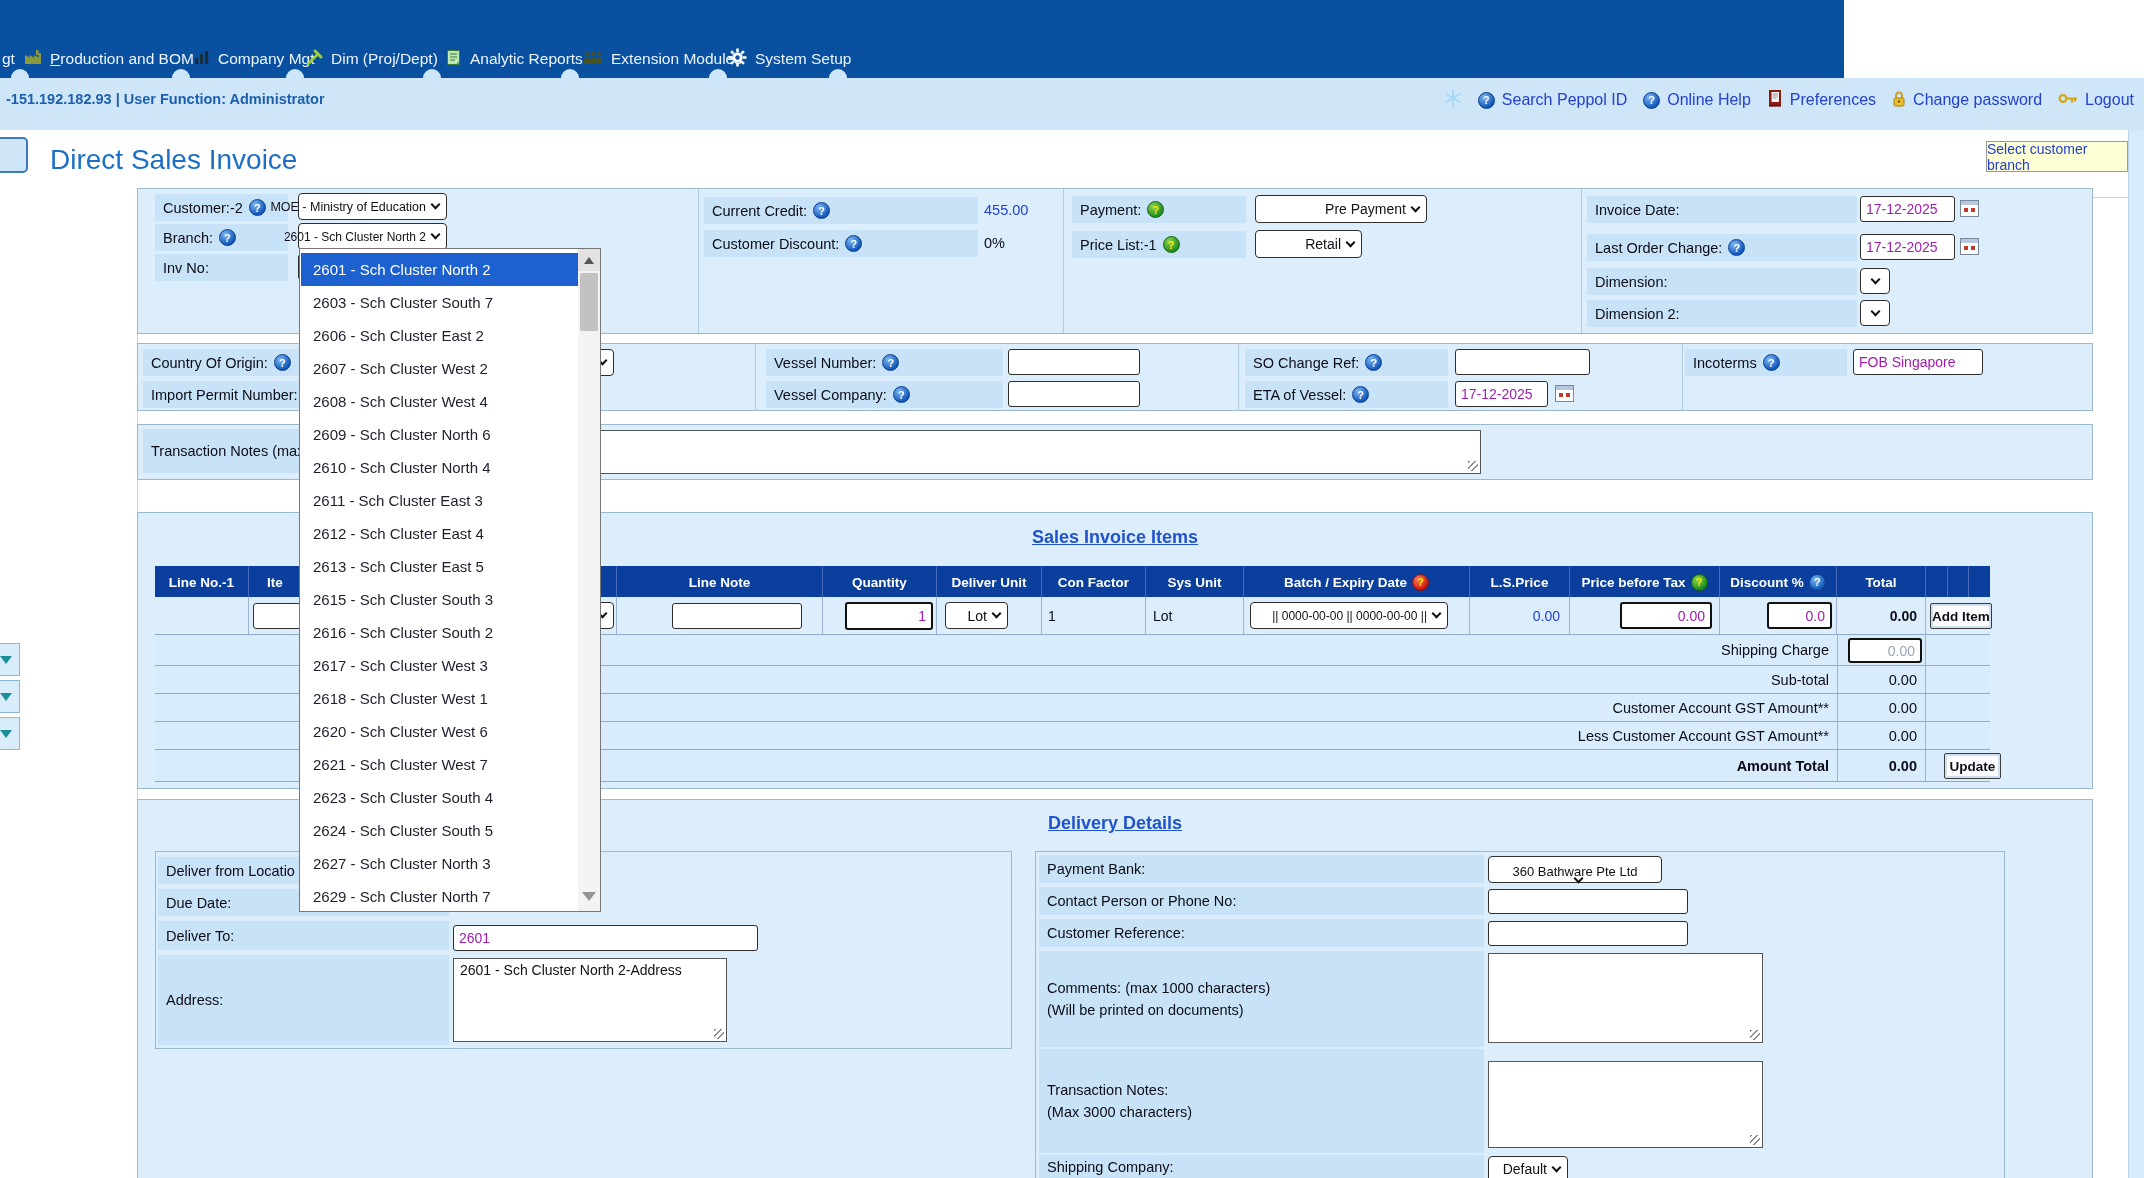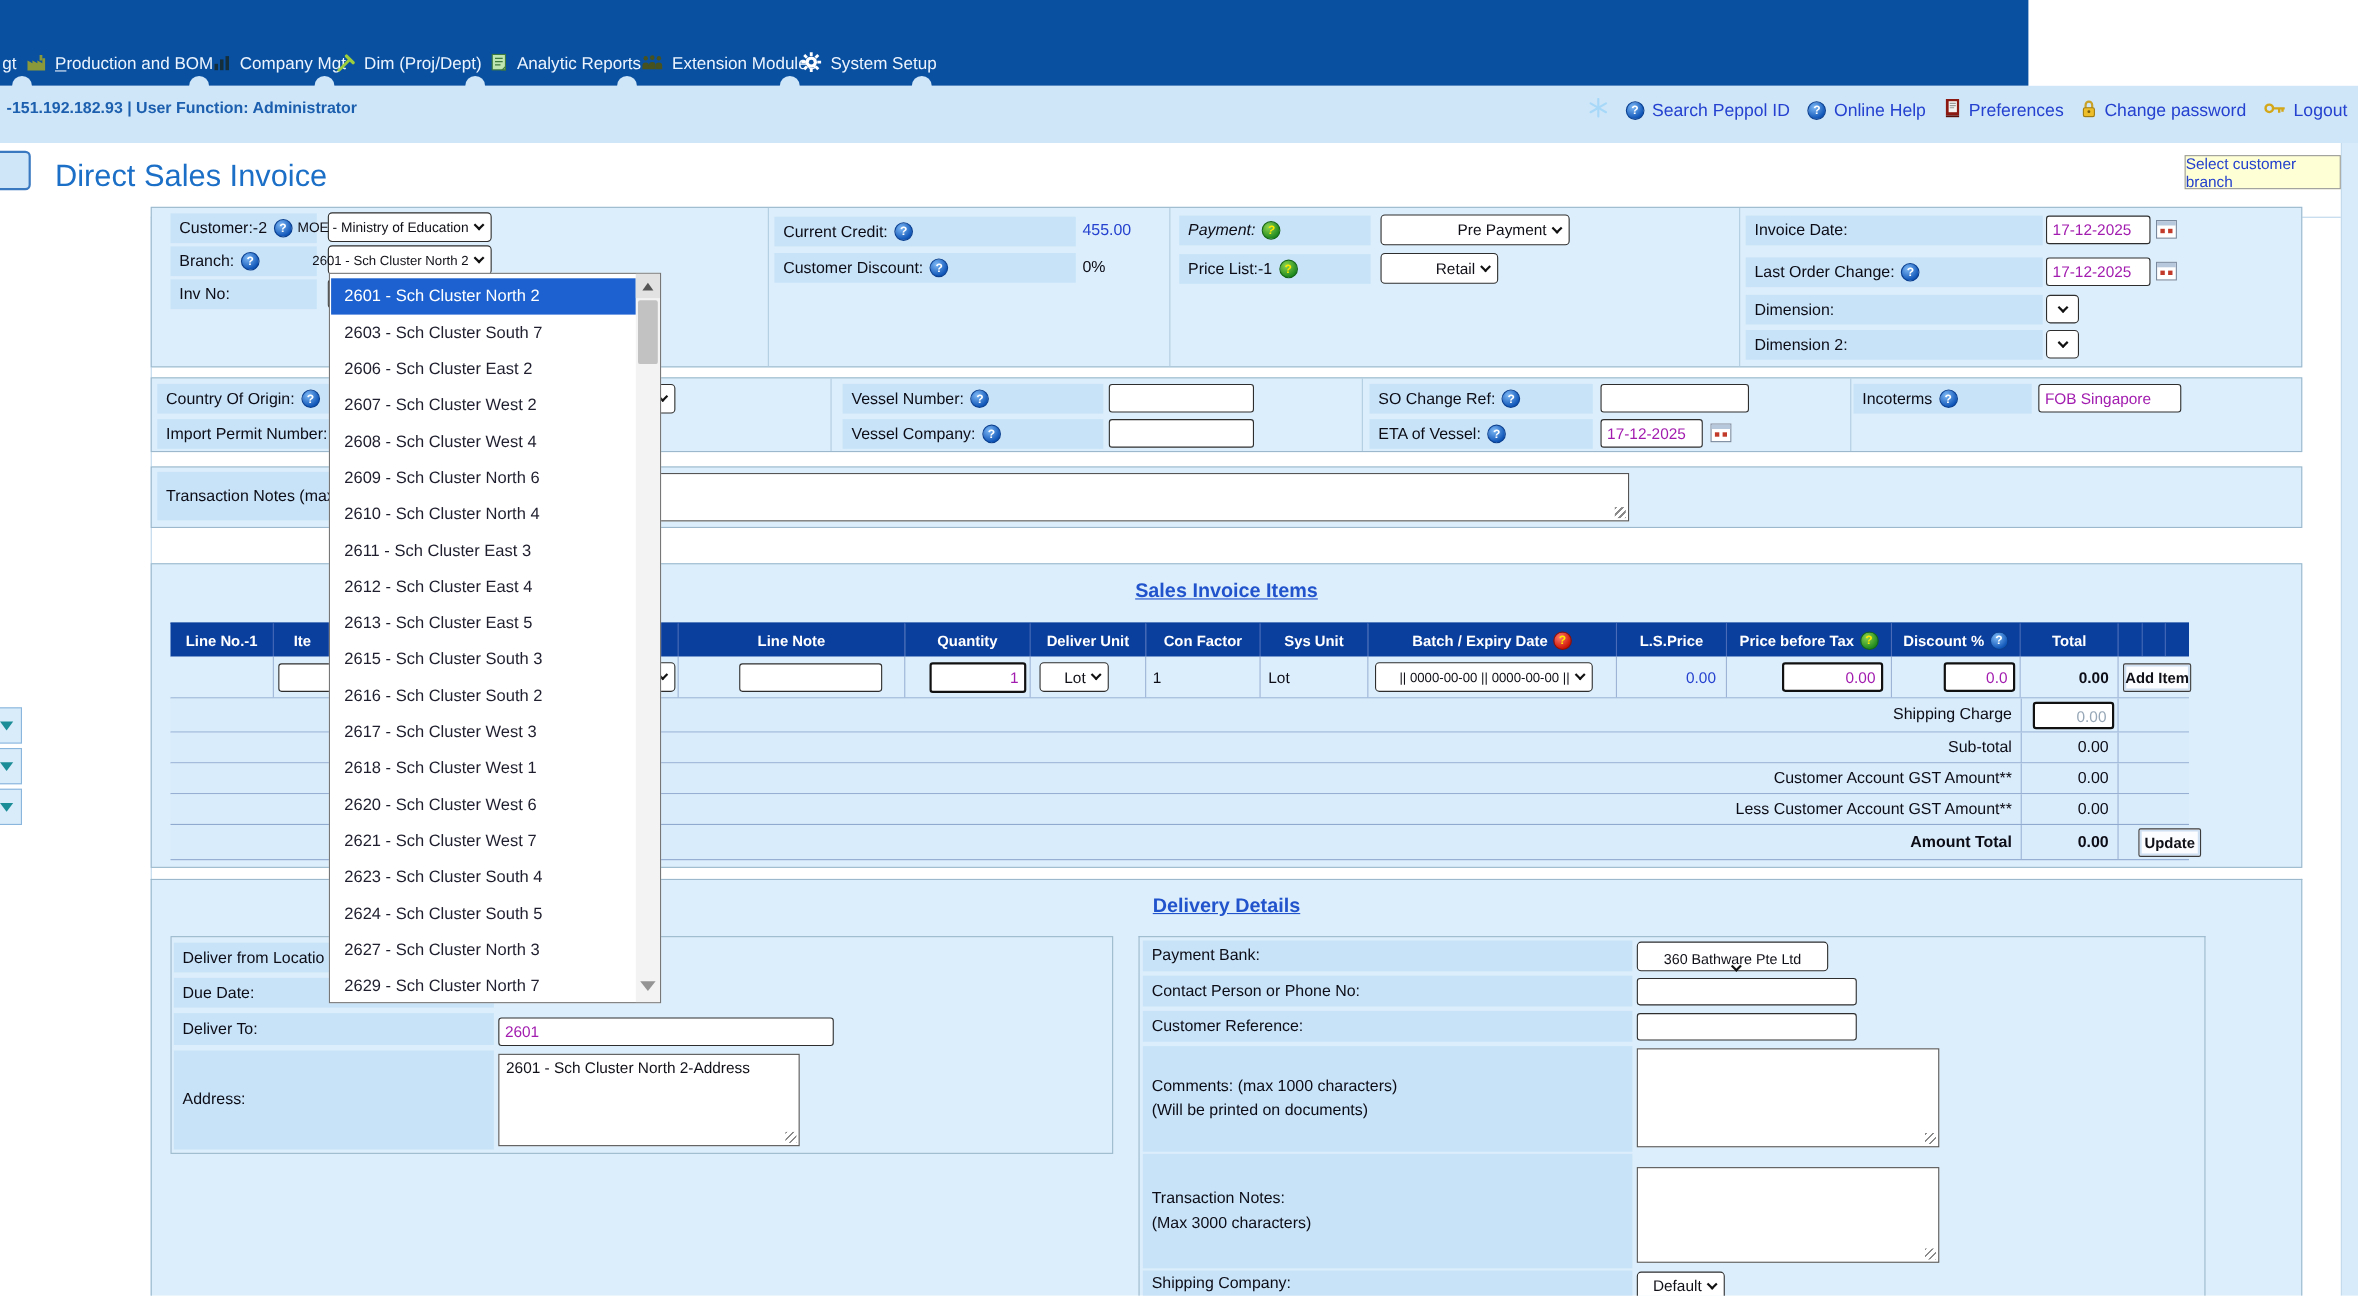--- a/index.html
+++ b/index.html
@@ -237,21 +237,21 @@
     <span>Current Credit:</span>
     <span class="q">?</span>
   </div>
 <div class="abs blue" style="left:984px;top:202px;font-size:14.5px;">455.00</div>
 <div class="lblcell" style="left:704px;top:230px;width:274px;height:27px;">
     <span>Customer Discount:</span>
     <span class="q">?</span>
   </div>
 <div class="abs" style="left:984px;top:235px;font-size:14.5px;">0%</div>
 
-<div class="lblcell" style="left:1072px;top:196px;width:174px;height:27px;font-style:italic;">
+<div class="lblcell" style="left:1072px;top:196px;width:174px;height:27px;">
     <span>Payment:</span>
     <span class="q green">?</span>
   </div>
 <div class="sel" style="left:1255px;top:195px;width:172px;height:28px;">
     <span>Pre Payment</span>
     <span class="chev"></span>
   </div>
 <div class="lblcell" style="left:1072px;top:231px;width:174px;height:27px;">
     <span>Price List:-1</span>
     <span class="q green">?</span>

